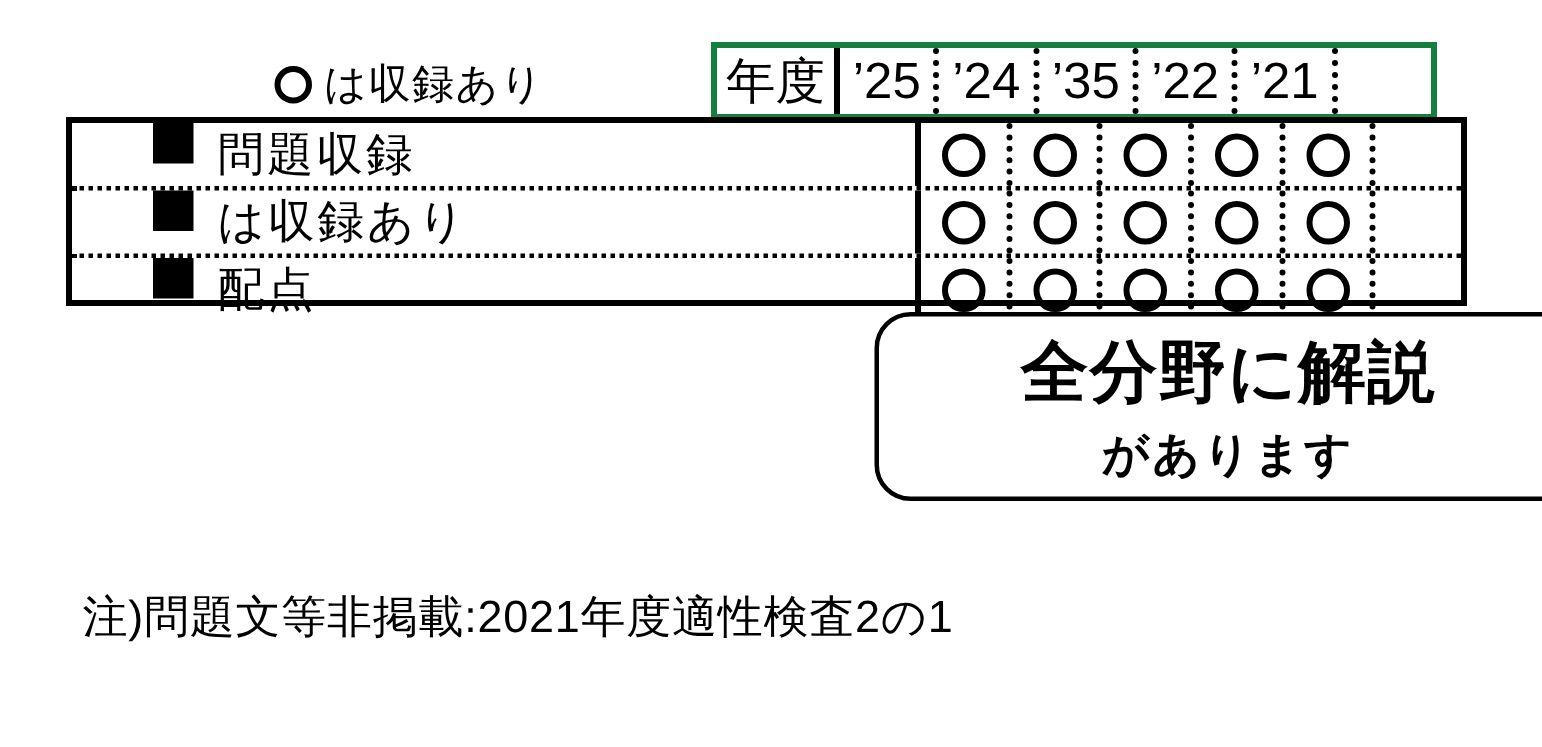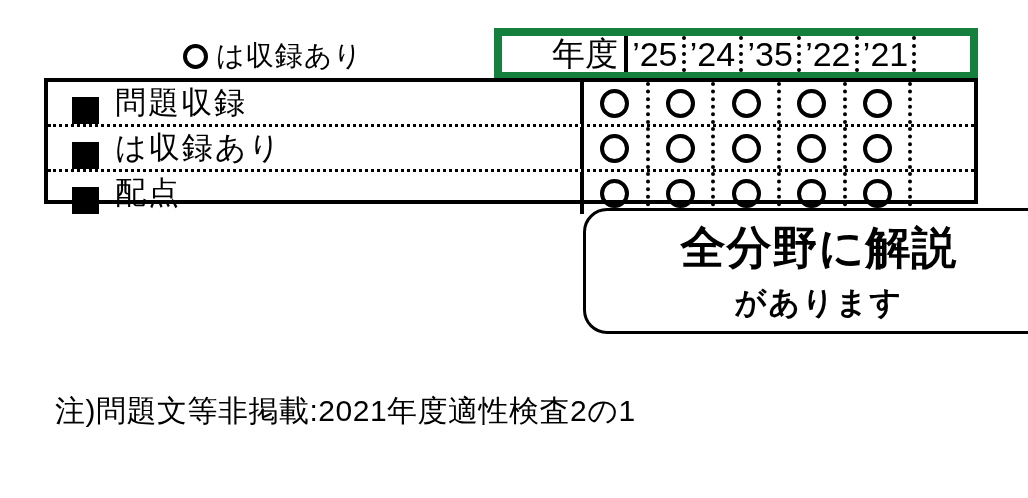--- a/index.html
+++ b/index.html
@@ -35,26 +35,25 @@
   .legend-text {
     font-size: 28px;
     font-weight: 500;
     letter-spacing: 1px;
     white-space: nowrap;
   }
 
   
   .year-header {
     position: absolute;
-    left: 494px; top: 28px;
+    left: 474px; top: 28px;
     width: 484px; height: 52px;
-    border: 8px solid #15803d;
+    border: 4px solid #15803d;
     display: flex;
     background: #fff;
-    padding-left: 44px;
   }
   .year-label-cell {
     width: 82px;
     border-right: 4px solid #000;
     display: flex;
     align-items: center;
     justify-content: center;
     font-size: 33px;
     font-weight: 500;
     white-space: nowrap;
@@ -86,23 +85,24 @@
   }
   .t-row {
     flex: 1;
     display: flex;
     align-items: stretch;
   }
   .t-row:not(:first-child) { border-top: 3px dotted #000; }
   .label-cell {
     width: 532px;
     display: flex;
-    align-items: flex-end;
+    align-items: flex-start;
     padding-left: 24px;
     gap: 16px;
+    margin-left: 30px;
   }
   .bullet-sq {
     width: 27px; height: 27px;
     background: #000;
     flex: 0 0 auto;
   }
   .row-label {
     font-size: 31px;
     font-weight: 500;
     letter-spacing: 2px;

